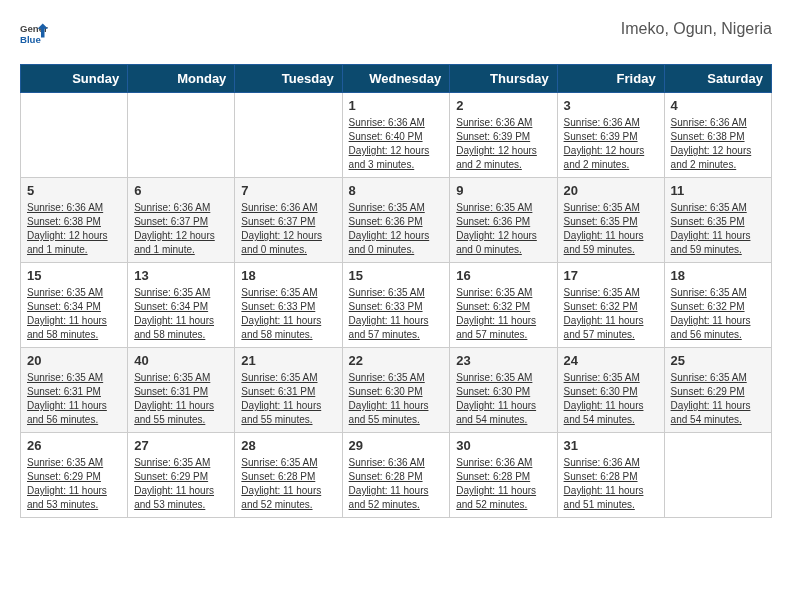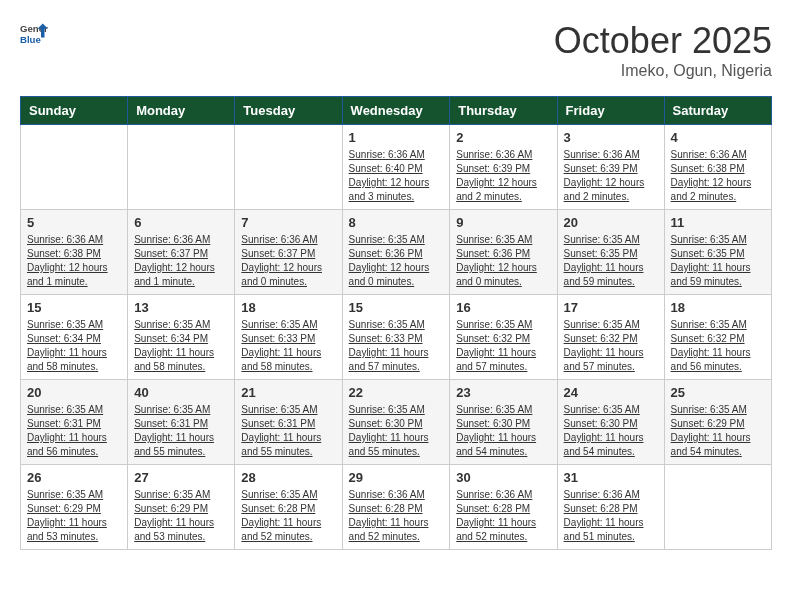--- a/index.html
+++ b/index.html
@@ -36,23 +36,23 @@
     .location {
       font-size: 16px;
       color: #555;
     }
     .calendar {
       width: 100%;
       border-collapse: collapse;
       border: 1px solid #ccc;
     }
     .calendar th {
-      background-color: #14532d;
+      background-color: #0c4a6e;
       color: #fff;
-      text-align: left;
+      text-align: right;
       padding: 6px 8px;
       font-size: 13px;
       font-weight: bold;
       border: 1px solid #1e5a9a;
     }
     .calendar td {
       vertical-align: top;
       border: 1px solid #ccc;
       padding: 5px 6px;
       width: 108px;
@@ -85,21 +85,20 @@
 
 <div class="header">
   <div class="logo">
     <svg class="logo-icon" viewBox="0 0 32 32">
       <text x="0" y="14" font-size="11" font-weight="bold" fill="#444">General</text>
       <text x="0" y="26" font-size="11" font-weight="bold" fill="#1a5fa8">Blue</text>
       <polygon points="26,4 32,10 28,10 28,20 24,20 24,10 20,10" fill="#1a5fa8"></polygon>
     </svg>
   </div>
   <div class="title-block">
-    <div class="month-title">October 2025</div>
     <div class="location">Imeko, Ogun, Nigeria</div>
   </div>
 </div>
 
 <table class="calendar">
   <thead>
     <tr>
     <th>Sunday</th>
         <th>Monday</th>
         <th>Tuesday</th>

